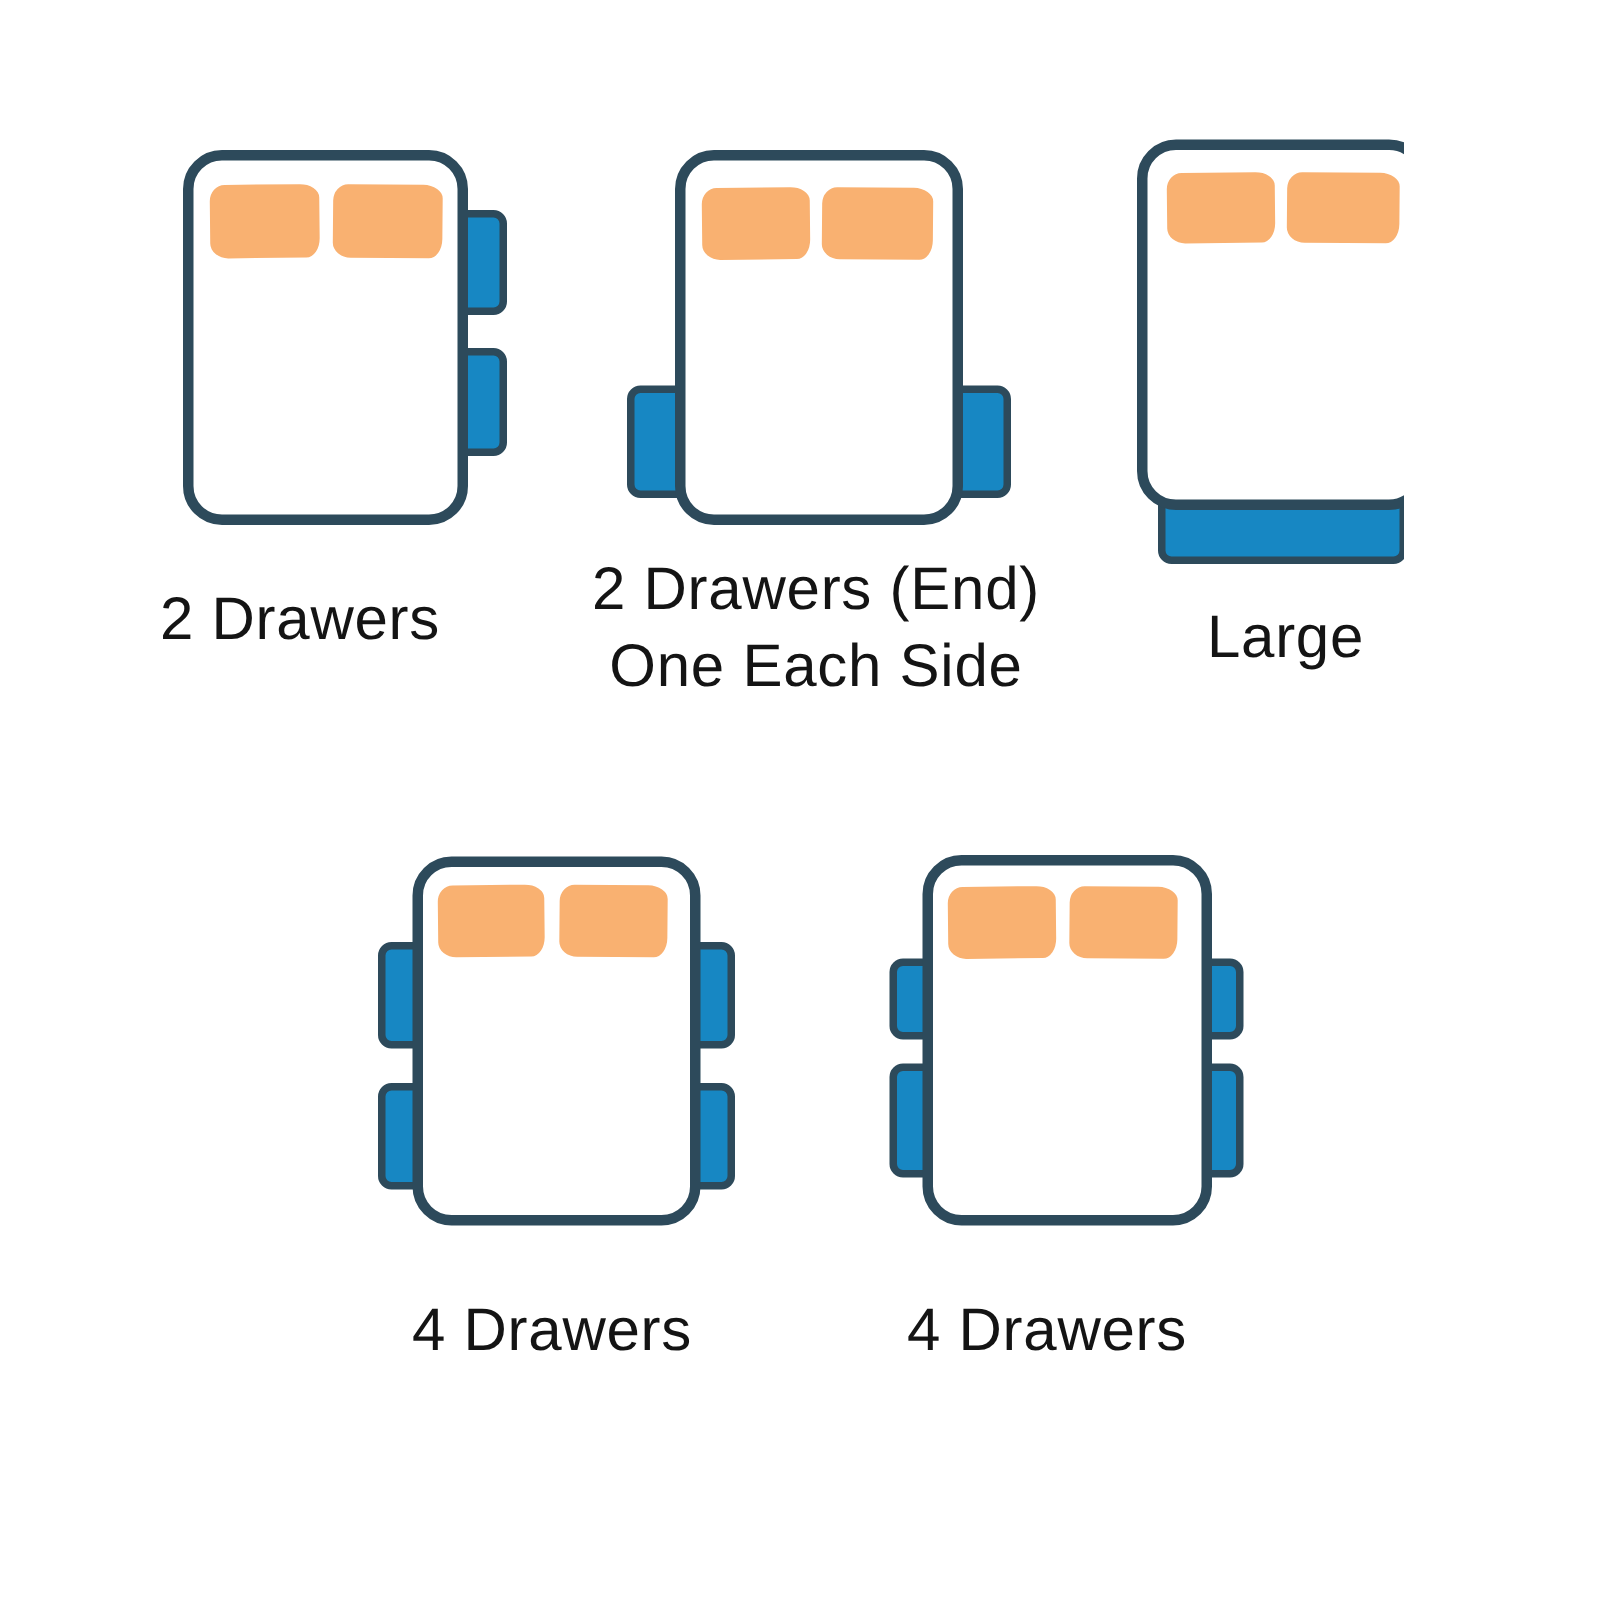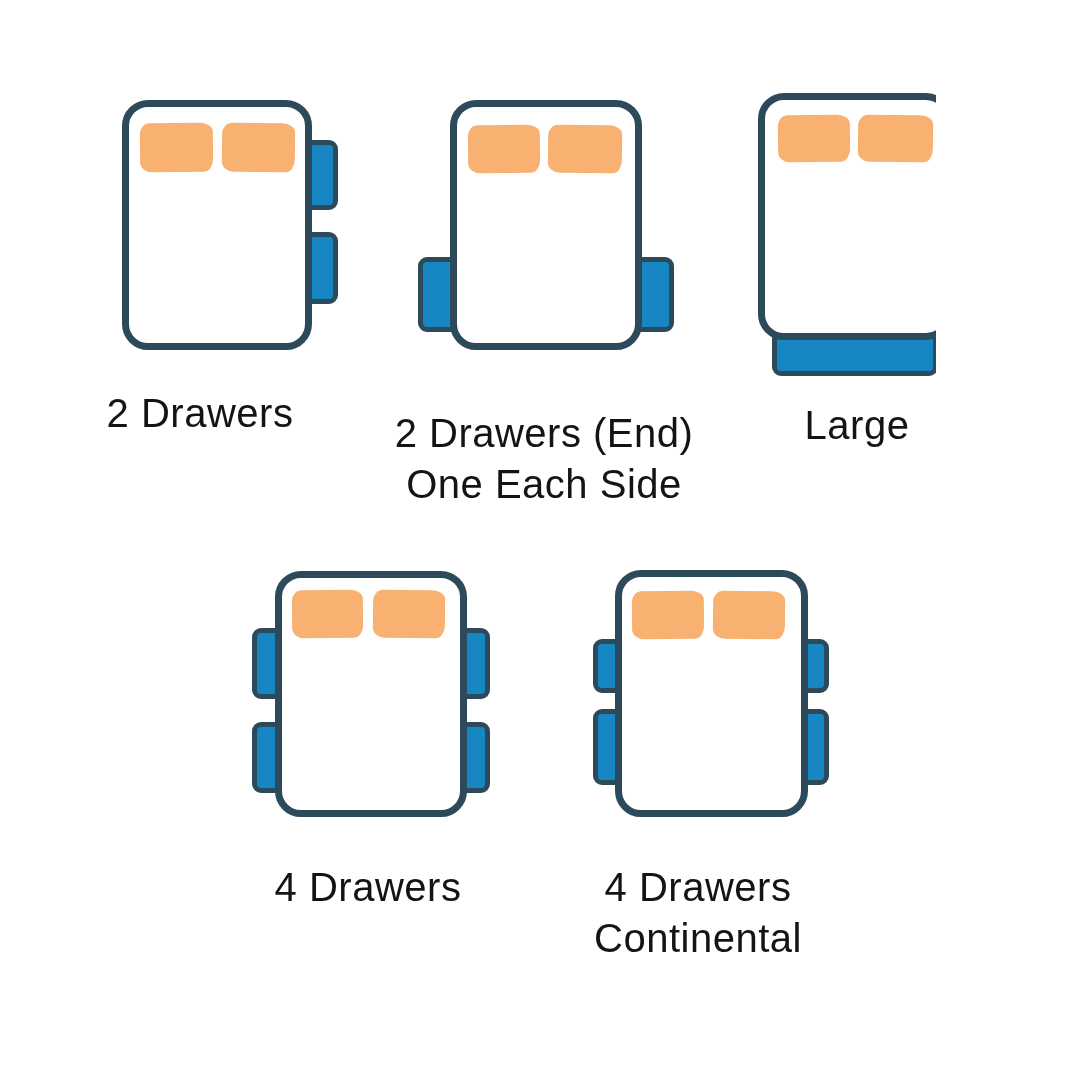--- a/index.html
+++ b/index.html
@@ -99,31 +99,30 @@
     <div class="drawer" style="left:192px;top:139px;width:44px;height:76px"></div>
     <div class="bed" style="left:22px;top:0;width:193px;height:247px"></div>
     <div class="pillow tilt-l" style="left:39px;top:21px;width:72px;height:48px"></div>
     <div class="pillow tilt-r" style="left:120px;top:21px;width:72px;height:48px"></div>
   </div>
 
   <div class="label" style="left:60px;top:388px;width:280px">
     <div>2 Drawers</div>
   </div>
 
-  <div class="label" style="left:384px;top:408px;width:320px">
+  <div class="label" style="left:384px;top:368px;width:320px">
     <div>2 Drawers (End)</div>
     <div>One Each Side</div>
   </div>
 
   <div class="label" style="left:727px;top:400px;width:260px">
     <div>Large</div>
   </div>
 
   <div class="label" style="left:228px;top:862px;width:280px">
     <div>4 Drawers</div>
   </div>
 
   <div class="label" style="left:558px;top:862px;width:280px">
     <div>4 Drawers</div>
-    <div>Continental</div>
   </div>
 
 </div>
 
 </body></html>

